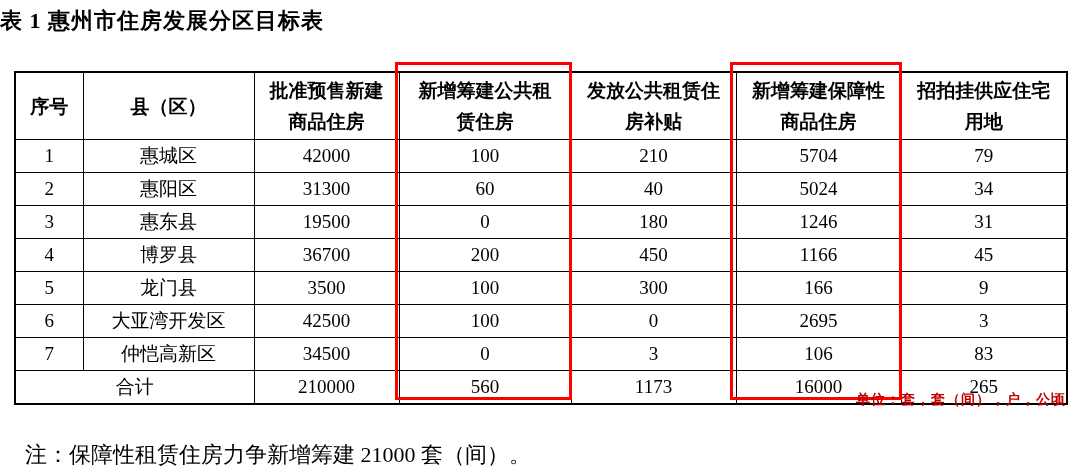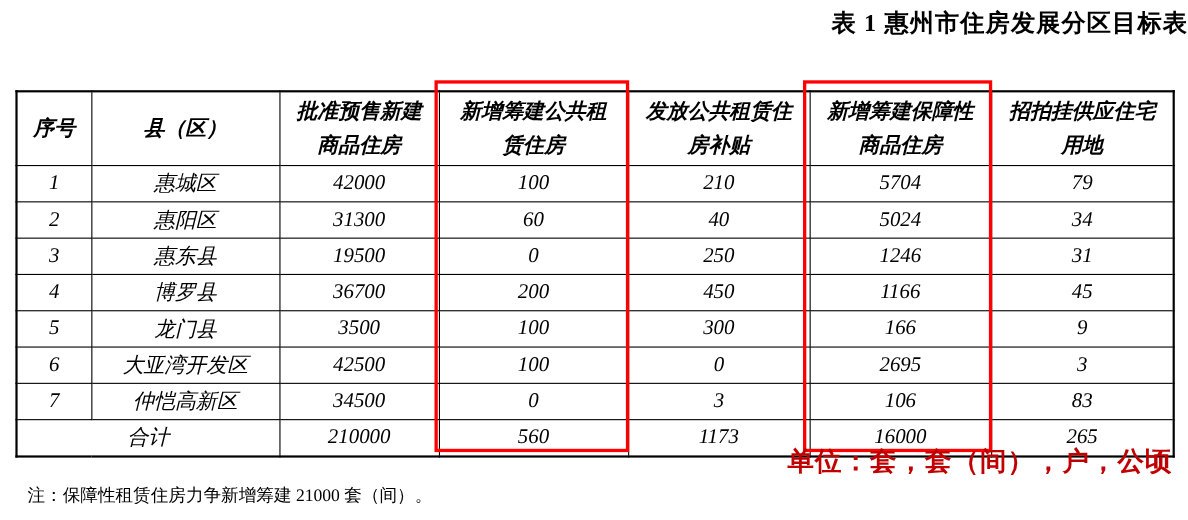--- a/index.html
+++ b/index.html
@@ -3,24 +3,24 @@
 <meta charset="utf-8">
 <style>
   html,body{margin:0;padding:0;background:#ffffff;}
   body{
     width:1080px;height:473px;position:relative;overflow:hidden;
     font-family:"Liberation Serif","DejaVu Serif",serif;
     color:#000;
   }
   .title{
     position:absolute;top:6px;left:0;width:100%;
-    text-align:right;font-size:22px;font-weight:bold;letter-spacing:1px;
+    text-align:left;font-size:22px;font-weight:bold;letter-spacing:1px;
   }
   .table-wrap{
-    position:absolute;left:14px;top:82px;width:948px;font-style:italic;
+    position:absolute;left:14px;top:71px;width:948px;
   }
   table{
     border-collapse:collapse;table-layout:fixed;width:1052px;
     border:2px solid #000;
   }
   th,td{
     border:1px solid #000;
     text-align:center;vertical-align:middle;
     font-size:19px;padding:0 2px;
     overflow:hidden;
@@ -32,28 +32,28 @@
   td{height:32px;}
   
   .hl-box{
     position:absolute;top:-9px;height:332px;
     border:3px solid #ff0000;
     pointer-events:none;
   }
   .hl-box.box1{left:381px;width:171px;}
   .hl-box.box2{left:716px;width:166px;}
   .unit-note{
-    position:absolute;top:403px;right:14px;
-    font-size:24px;font-weight:bold;color:#c00000;
+    position:absolute;top:391px;right:14px;
+    font-size:14px;font-weight:bold;color:#c00000;
     letter-spacing:1px;
     font-family:Liberation Serif, serif;
   }
   .footnote{
     position:absolute;top:440px;left:25px;
-    font-size:16px;
+    font-size:22px;
   }
 </style>
 </head>
 <body>
 
 <div class="title">表 1 惠州市住房发展分区目标表</div>
 
 <div class="table-wrap">
   <table>
     <colgroup>
@@ -98,21 +98,21 @@
         <td>60</td>
         <td>40</td>
         <td>5024</td>
         <td>34</td>
       </tr>
       <tr>
         <td>3</td>
         <td>惠东县</td>
         <td>19500</td>
         <td>0</td>
-        <td>250</td>
+        <td>180</td>
         <td>1246</td>
         <td>31</td>
       </tr>
       <tr>
         <td>4</td>
         <td>博罗县</td>
         <td>36700</td>
         <td>200</td>
         <td>450</td>
         <td>1166</td>

